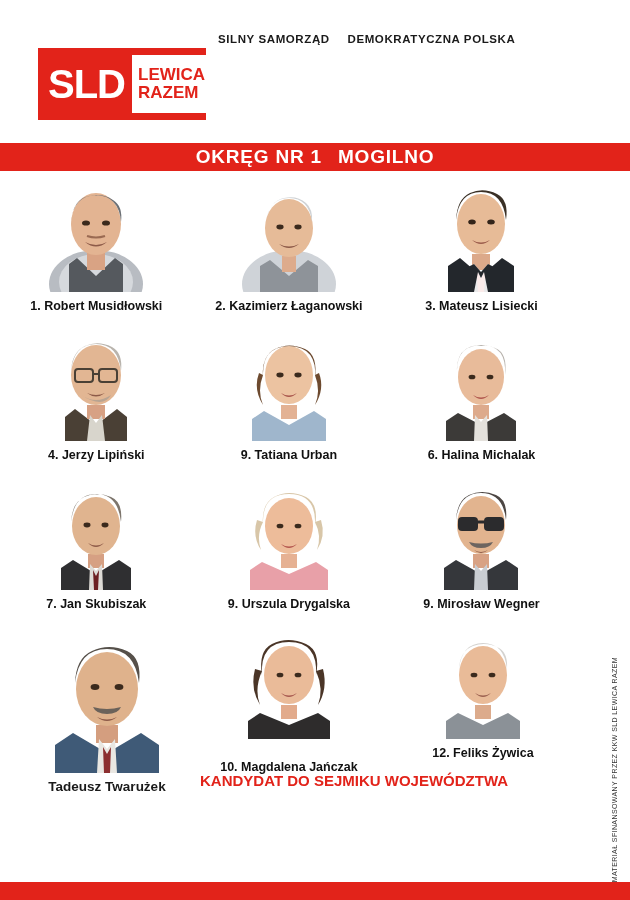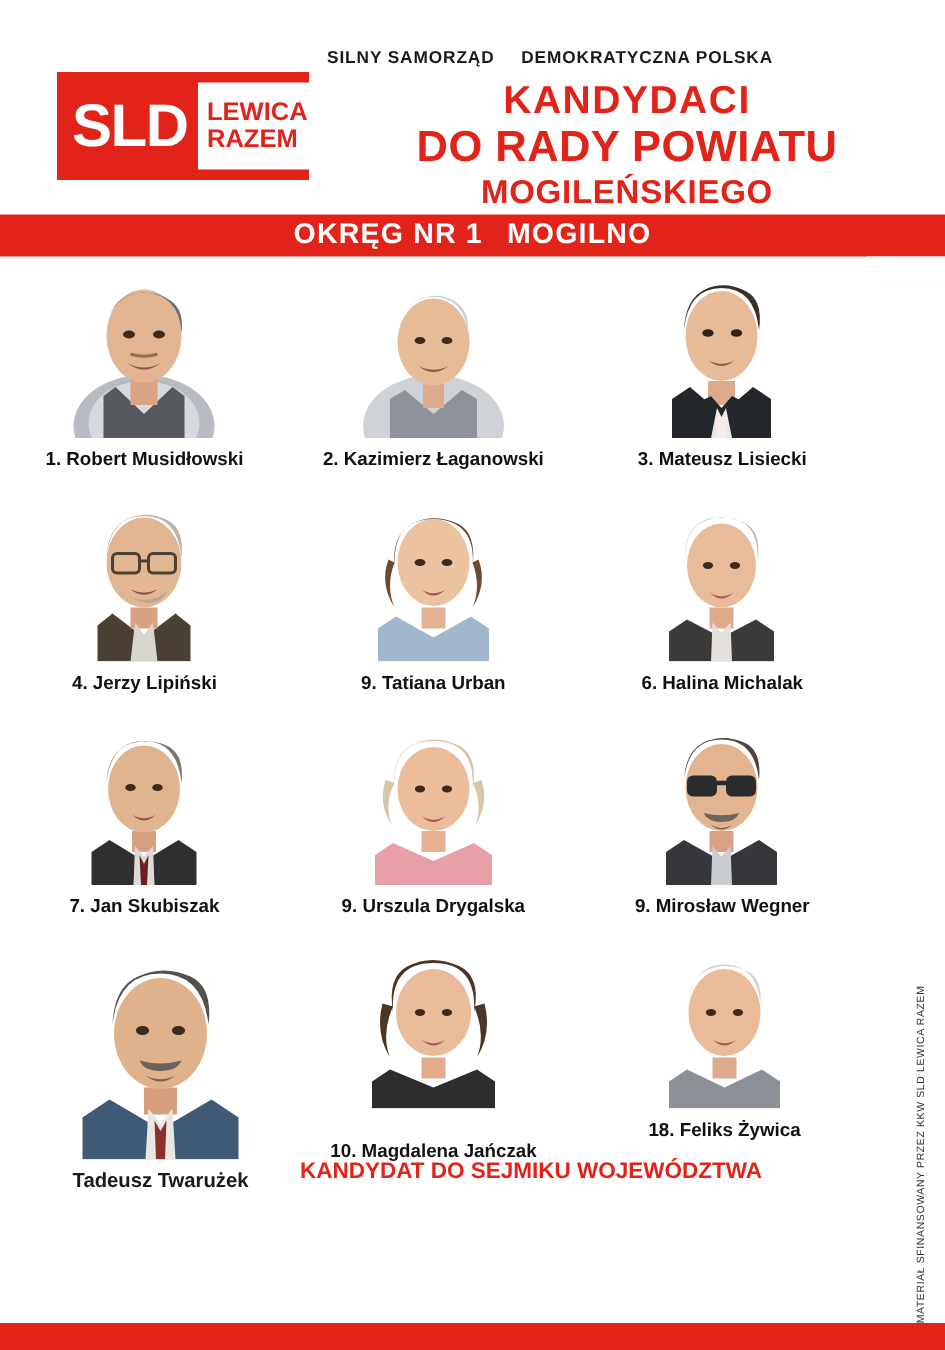--- a/index.html
+++ b/index.html
@@ -108,25 +108,20 @@
         <div>LEWICA</div>
         <div>RAZEM</div>
       </div>
     </div>
 
     <div class="slogan">
       <span>SILNY SAMORZĄD</span>
       <span>DEMOKRATYCZNA POLSKA</span>
     </div>
 
-    <div class="title-block">
-      <div class="t1">KANDYDACI</div>
-      <div class="t2">DO RADY POWIATU</div>
-      <div class="t3">MOGILEŃSKIEGO</div>
-    </div>
   </div>
 
   <div class="band">
     <div class="band-inner">
       <span class="okr">OKRĘG NR 1</span>
       <span>MOGILNO</span>
     </div>
   </div>
 
   <div class="grid">
@@ -346,21 +341,21 @@
             <rect width="118" height="118" fill="#ffffff"></rect>
             <path d="M34 92 L59 104 L84 92 L96 100 L96 118 L22 118 L22 100Z" fill="#8b9197"></path>
             <path d="M51 84 h16 v14 h-16z" fill="#dcab8c"></path>
             <ellipse cx="59" cy="54" rx="24" ry="29" fill="#e9bb98"></ellipse>
             <path d="M35 48 q3-26 24-26 q21 0 24 26 q1-16-8-21 q-13-7-26-2 q-13 5-14 23z" fill="#d4d2cf"></path>
             <ellipse cx="50" cy="54" rx="3.4" ry="2.3" fill="#3b2a1d"></ellipse>
             <ellipse cx="68" cy="54" rx="3.4" ry="2.3" fill="#3b2a1d"></ellipse>
             <path d="M51 72 q8 5 16 0 q-8 8-16 0z" fill="#9c6150"></path>
           </svg>
         </div>
-        <div class="cap">18. Feliks Żywica</div>
+        <div class="cap">12. Feliks Żywica</div>
       </div>
 
       <div class="sejmik">
         <div>KANDYDAT DO SEJMIKU WOJEWÓDZTWA</div>
       </div>
     </div>
   </div>
 
   <div class="sidebar">
     <div class="vert">MATERIAŁ SFINANSOWANY PRZEZ  KKW SLD LEWICA RAZEM</div>

